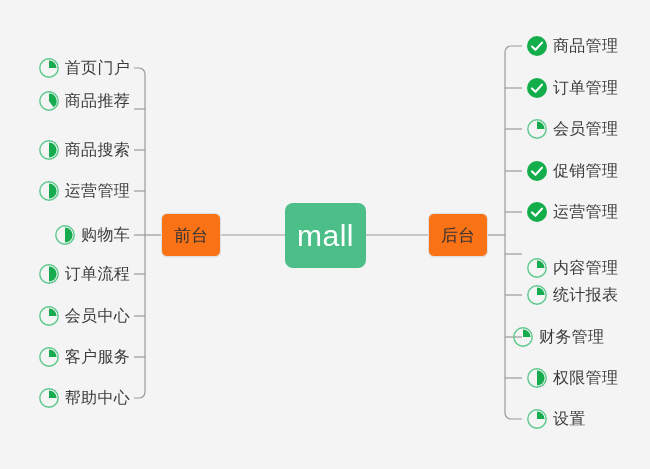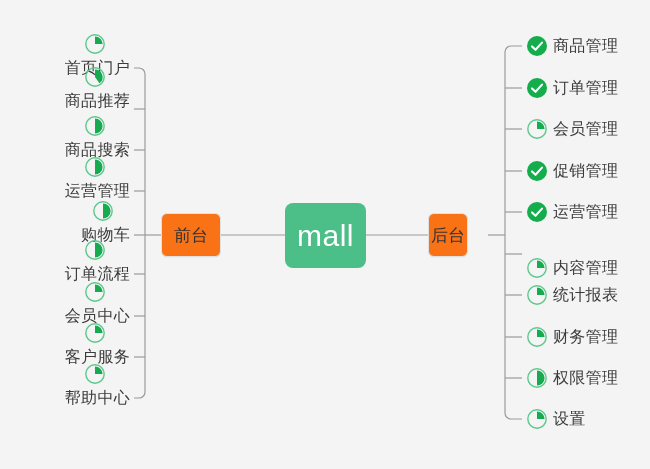--- a/index.html
+++ b/index.html
@@ -29,21 +29,21 @@
 
   
   .leaf {
     position: absolute;
     display: flex;
     align-items: center;
     height: 26px;
     white-space: nowrap;
   }
   .leaf-left {
-    flex-direction: column;
+    flex-direction: row;
     justify-content: flex-end;
   }
   .leaf-right {
     flex-direction: row;
     justify-content: flex-start;
   }
   .leaf-label {
     font-size: 16px;
     color: #3b3b3b;
     letter-spacing: 0.3px;
@@ -257,21 +257,21 @@
       </div>
       <div class="leaf leaf-right" style="top: 282px; left: 526px;">
         <span style="display: flex;">
           <svg class="leaf-icon" viewBox="0 0 22 22" xmlns="http://www.w3.org/2000/svg">
       <circle cx="11" cy="11" r="9.2" fill="none" stroke="#5cc88d" stroke-width="1.4"></circle>
       <path d="M 11 11 L 11 3.4000000000000004 A 7.6 7.6 0 0 1 18.6 11 Z" fill="#16ab4f"></path>
     </svg>
         </span>
         <span class="leaf-label">统计报表</span>
       </div>
-      <div class="leaf leaf-right" style="top: 324px; left: 526px;">
+      <div class="leaf leaf-right" style="top: 324px; left: 512px;">
         <span style="display: flex;">
           <svg class="leaf-icon" viewBox="0 0 22 22" xmlns="http://www.w3.org/2000/svg">
       <circle cx="11" cy="11" r="9.2" fill="none" stroke="#5cc88d" stroke-width="1.4"></circle>
       <path d="M 11 11 L 11 3.4000000000000004 A 7.6 7.6 0 0 1 18.6 11 Z" fill="#16ab4f"></path>
     </svg>
         </span>
         <span class="leaf-label">财务管理</span>
       </div>
       <div class="leaf leaf-right" style="top: 365px; left: 526px;">
         <span style="display: flex;">
@@ -287,21 +287,21 @@
           <svg class="leaf-icon" viewBox="0 0 22 22" xmlns="http://www.w3.org/2000/svg">
       <circle cx="11" cy="11" r="9.2" fill="none" stroke="#5cc88d" stroke-width="1.4"></circle>
       <path d="M 11 11 L 11 3.4000000000000004 A 7.6 7.6 0 0 1 18.6 11 Z" fill="#16ab4f"></path>
     </svg>
         </span>
         <span class="leaf-label">设置</span>
       </div>
       <div class="branch-box" style="left: 161px; top: 213px; width: 60px; height: 44px;">
         <span>前台</span>
       </div>
-      <div class="branch-box" style="left: 428px; top: 213px; width: 40px; height: 44px;">
+      <div class="branch-box" style="left: 428px; top: 213px; width: 60px; height: 44px;">
         <span>后台</span>
       </div>
       <div class="root-box" style="left: 285px; top: 203px; width: 81px; height: 65px; background: rgb(76, 190, 135);">
         <span>mall</span>
       </div>
     </div>
 
 </div>
 
 </body></html>

